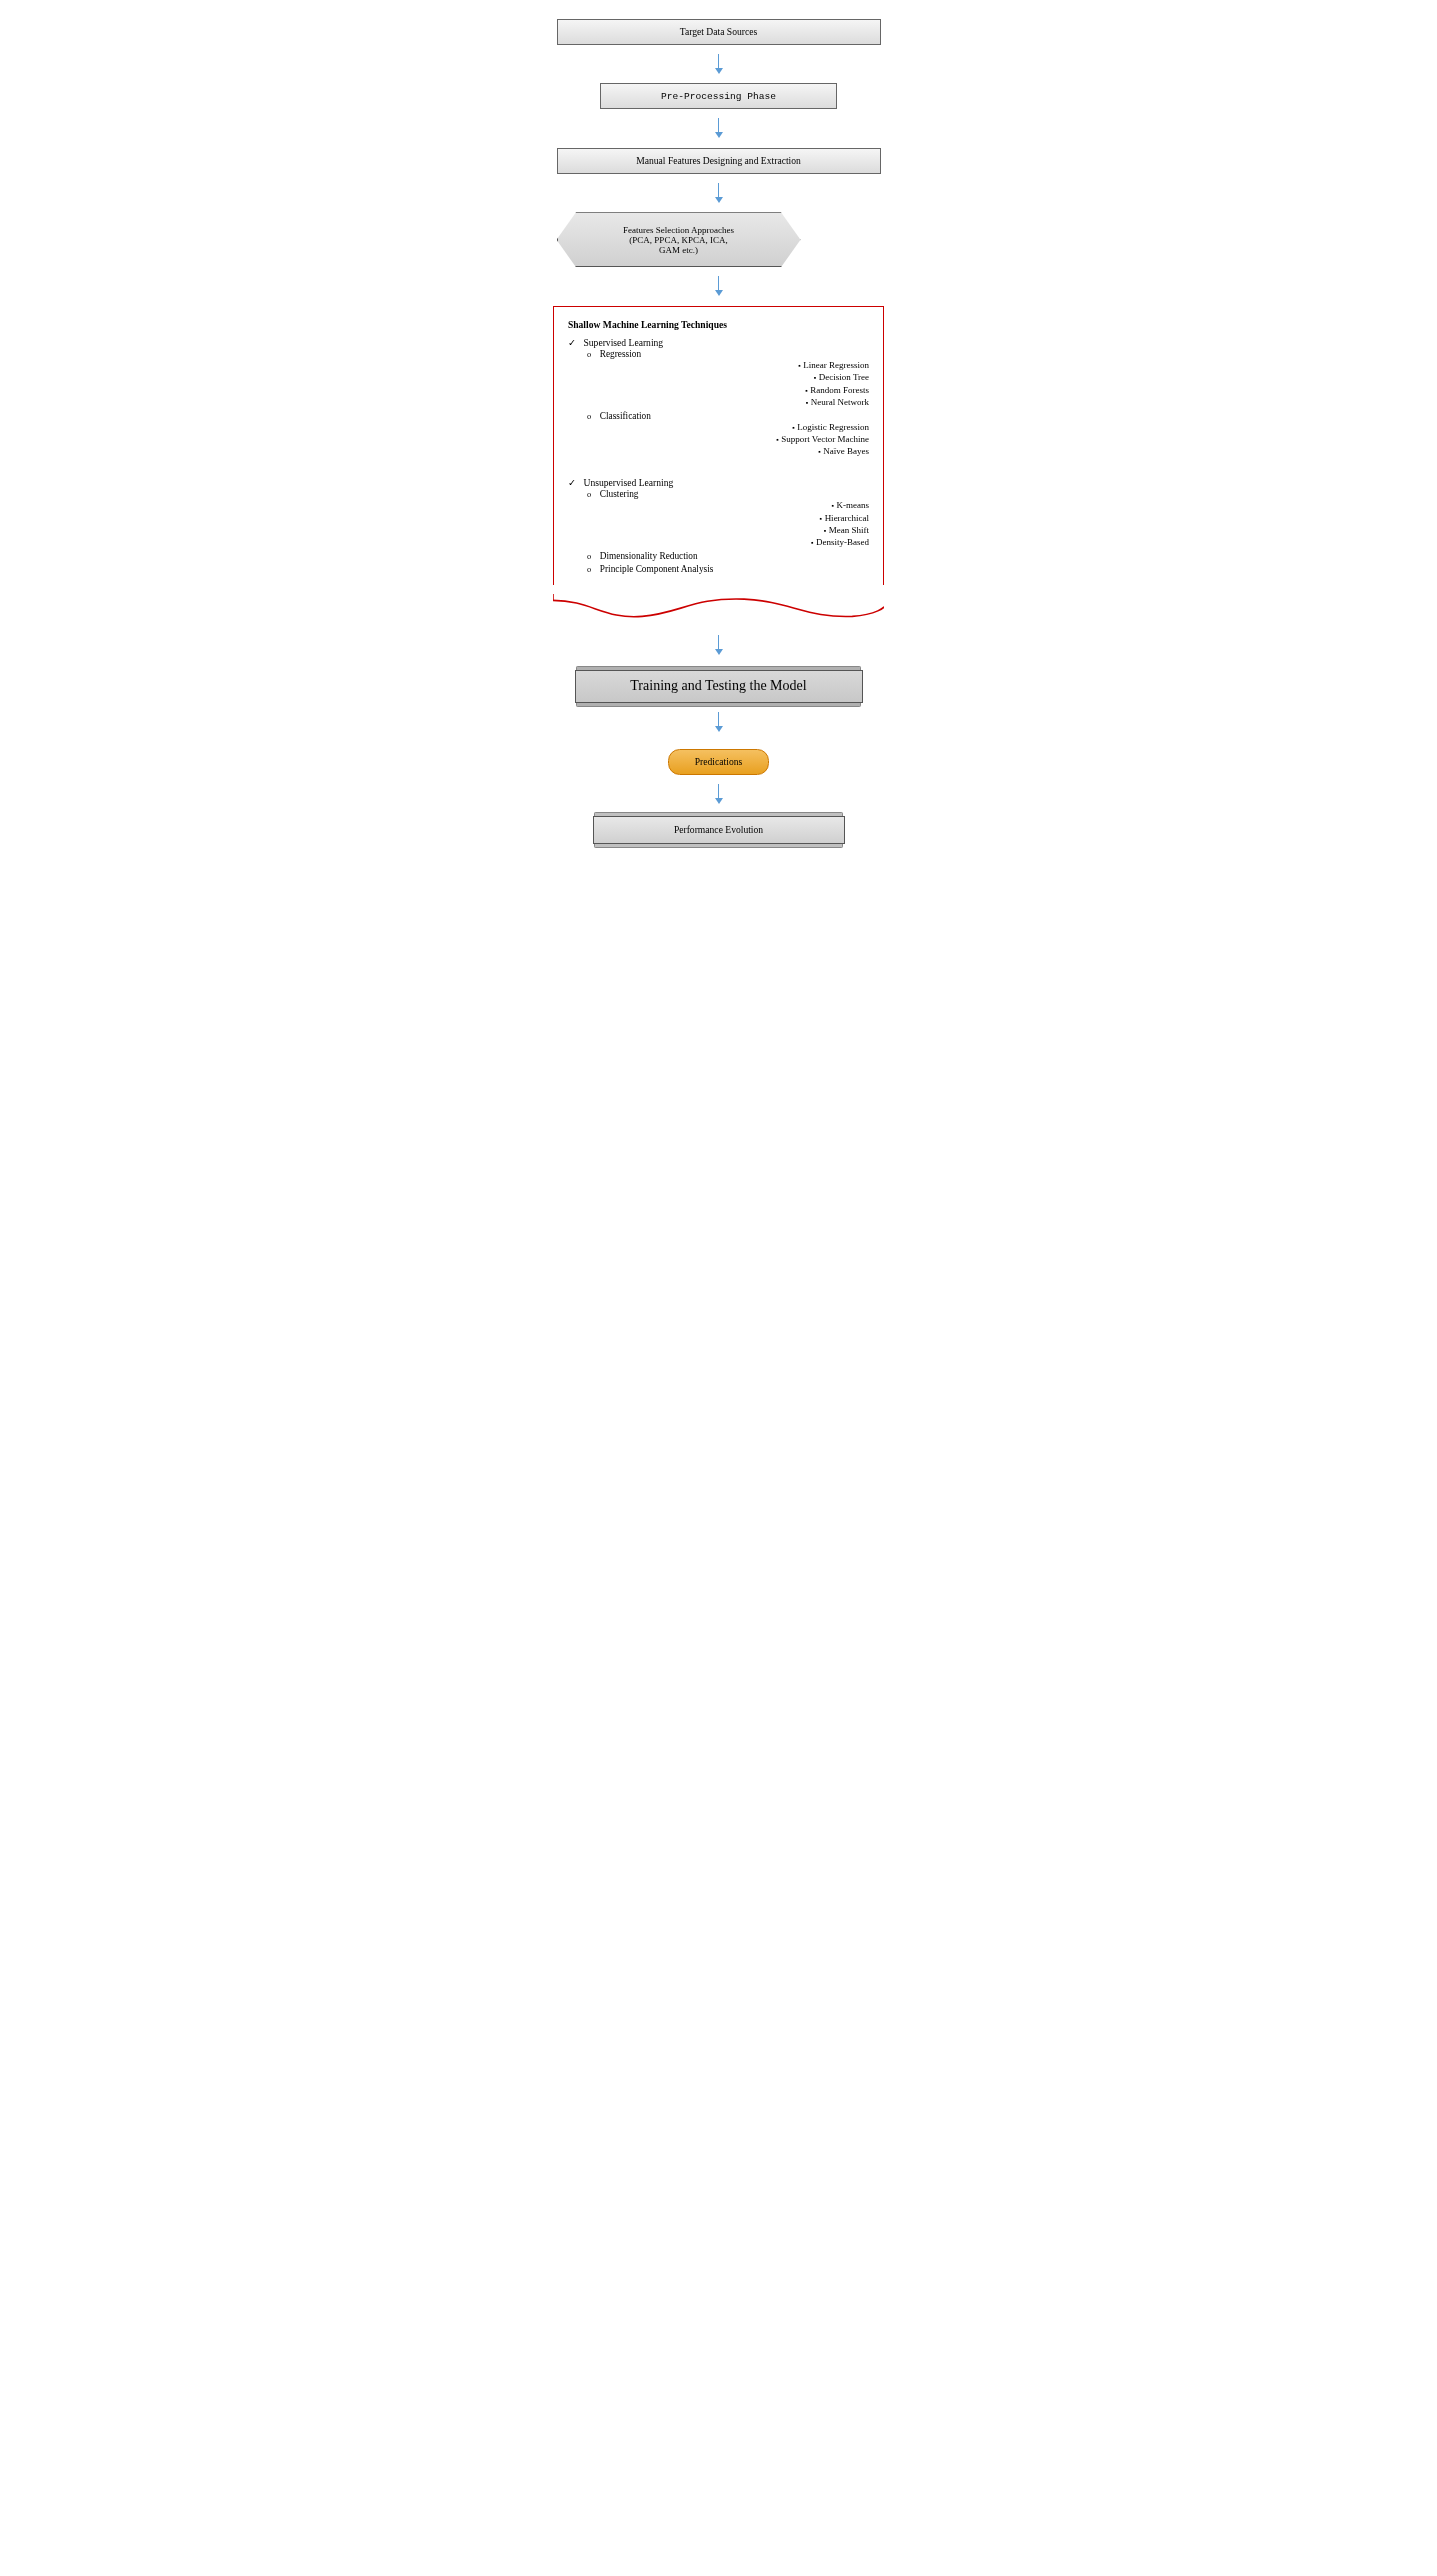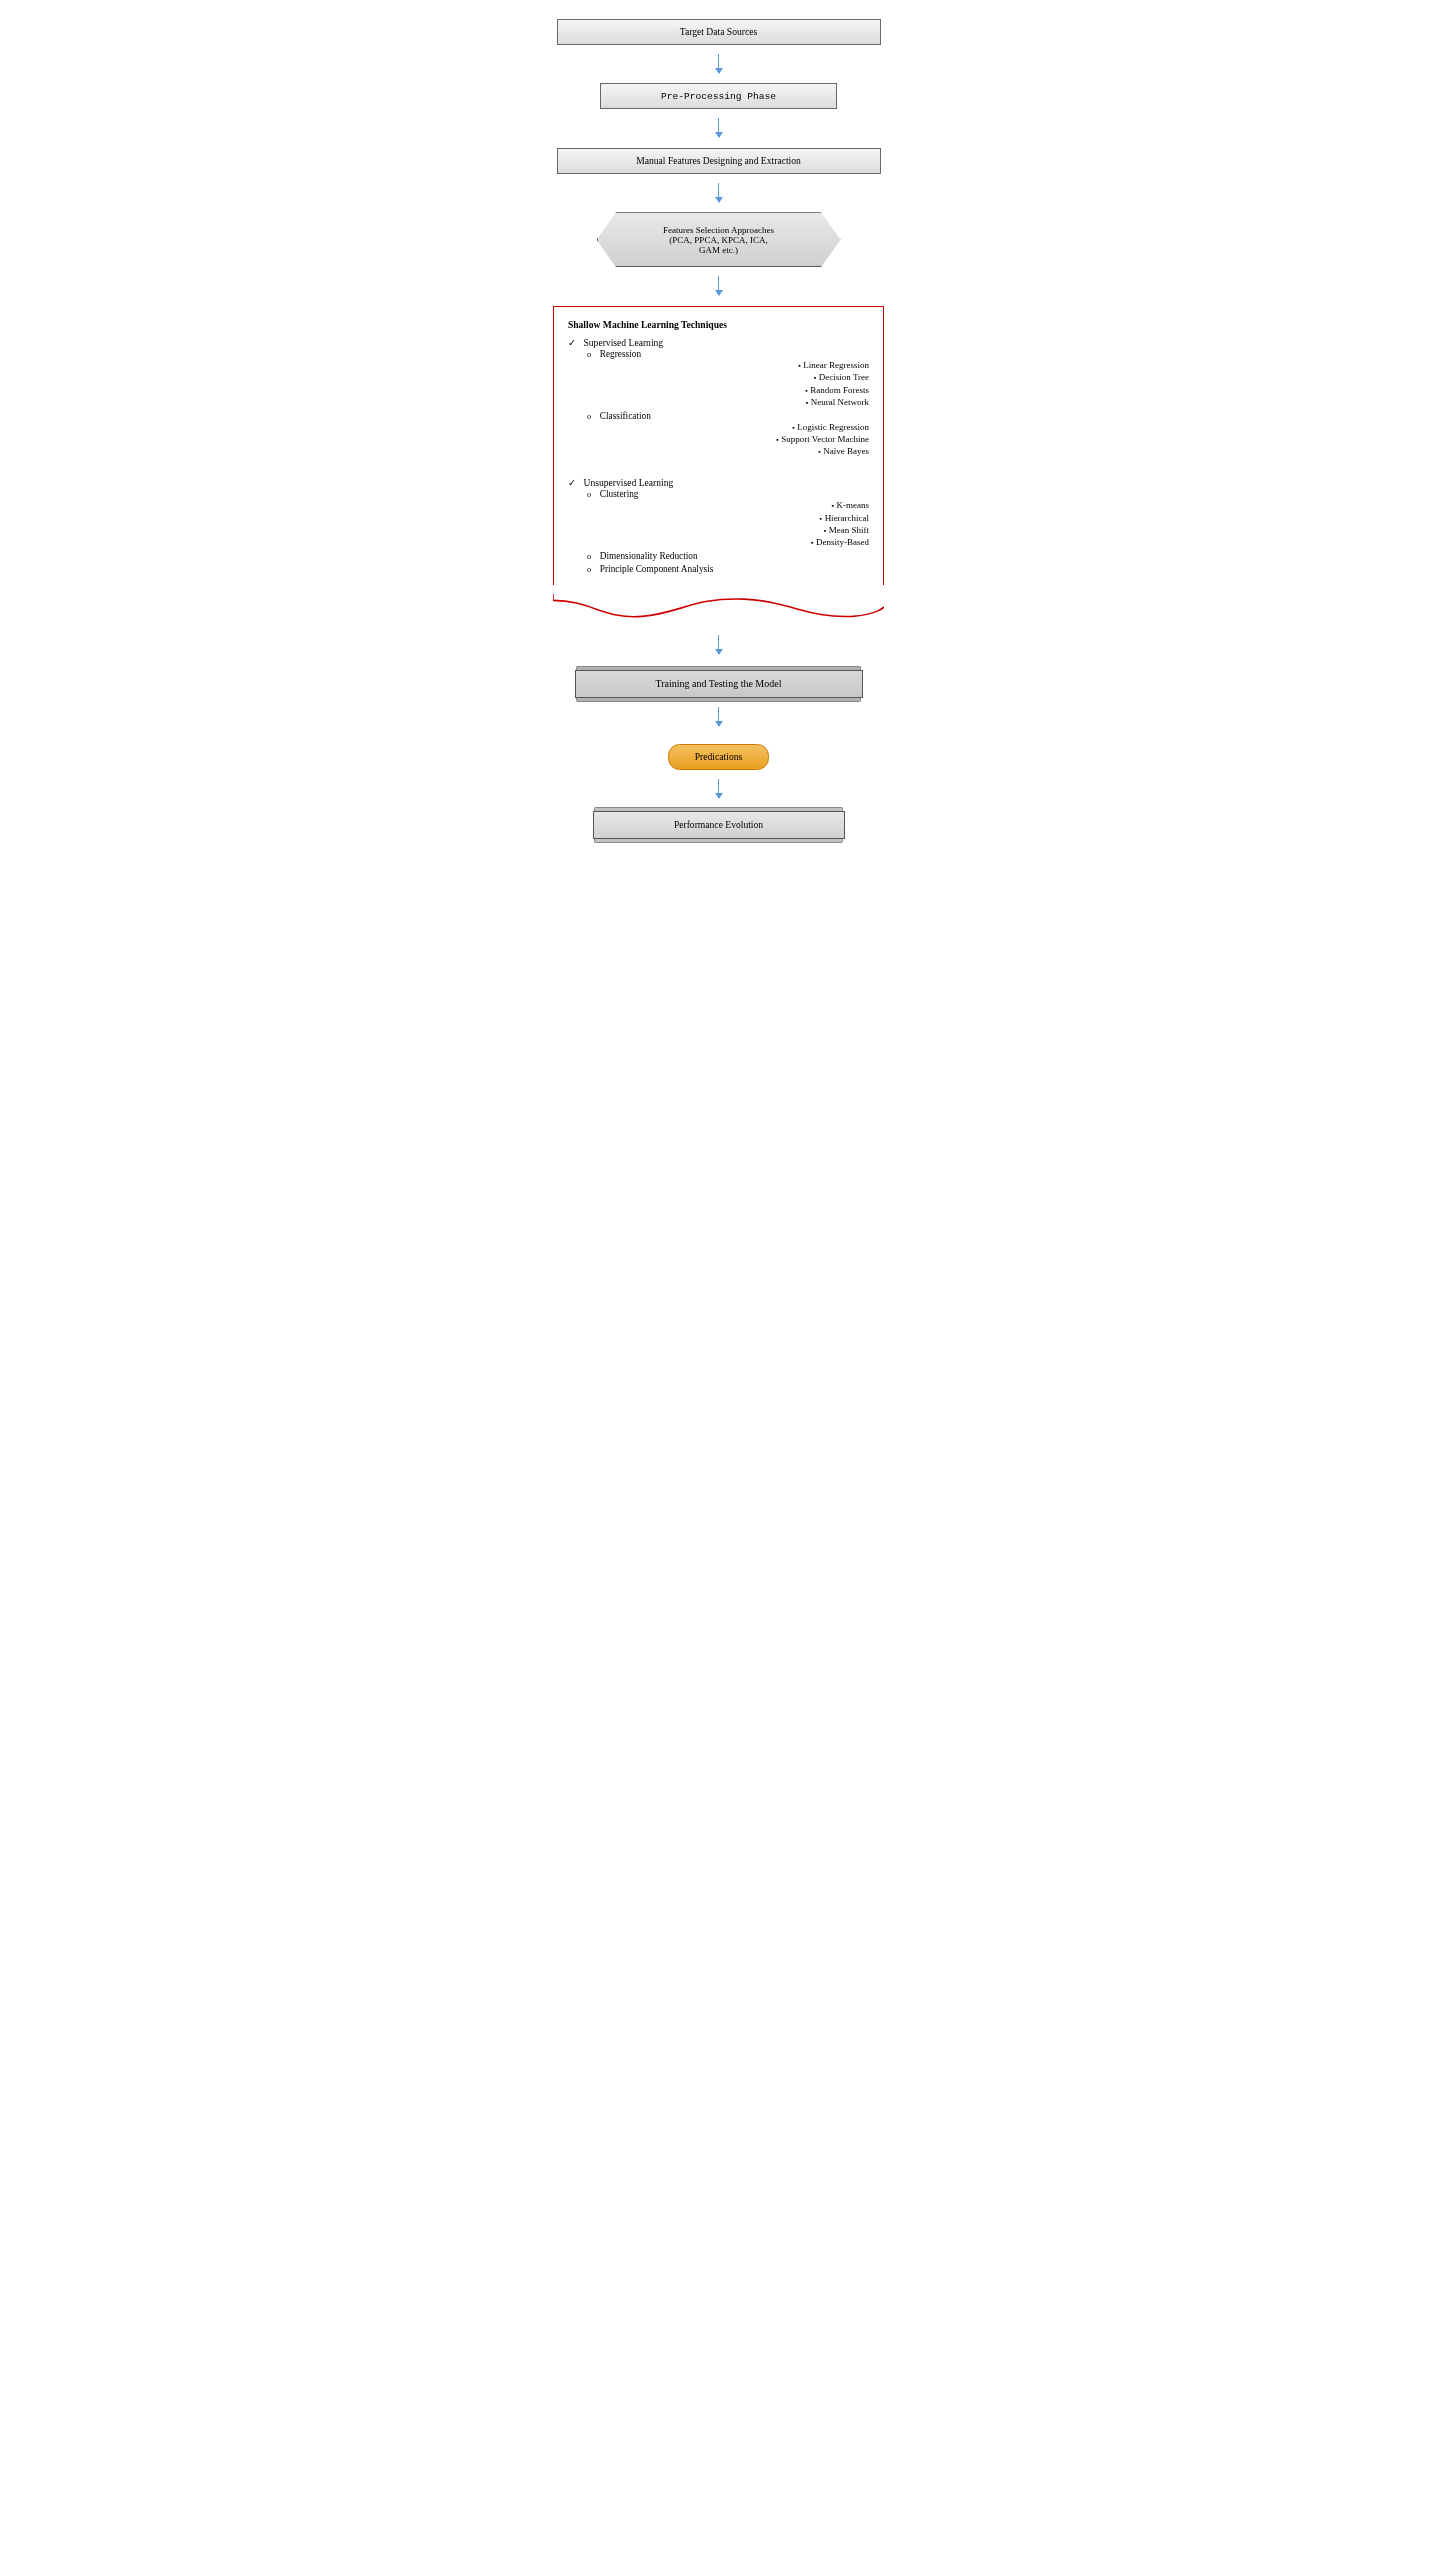--- a/index.html
+++ b/index.html
@@ -16,21 +16,21 @@
       flex-direction: column;
       align-items: center;
       gap: 9px;
     }
     .box-wide {
       width: 90%;
     }
     .box-hexagon-wrap {
       width: 90%;
       display: flex;
-      justify-content: center;
+      justify-content: flex-start;
     }
     .box-hexagon {
       border: 1px solid #555;
       background: linear-gradient(to bottom, #e8e8e8, #d0d0d0);
       padding: 11.6px 32px;
       text-align: center;
       font-size: 9px;
       clip-path: polygon(8% 0%, 92% 0%, 100% 50%, 92% 100%, 8% 100%, 0% 50%);
       width: 244px;
     }
@@ -120,21 +120,21 @@
     
     .box-scroll {
       position: relative;
       width: 80%;
       text-align: center;
     }
     .box-scroll-inner {
       border: 1px solid #555;
       background: linear-gradient(to bottom, #d8d8d8, #c8c8c8);
       padding: 7.7px 15.4px;
-      font-size: 10px;
+      font-size: 14px;
       position: relative;
       z-index: 1;
     }
     .box-scroll::before,
     .box-scroll::after {
       content: '';
       display: block;
       height: 5.1px;
       background: #b0b0b0;
       border: 0.6px solid #888;

